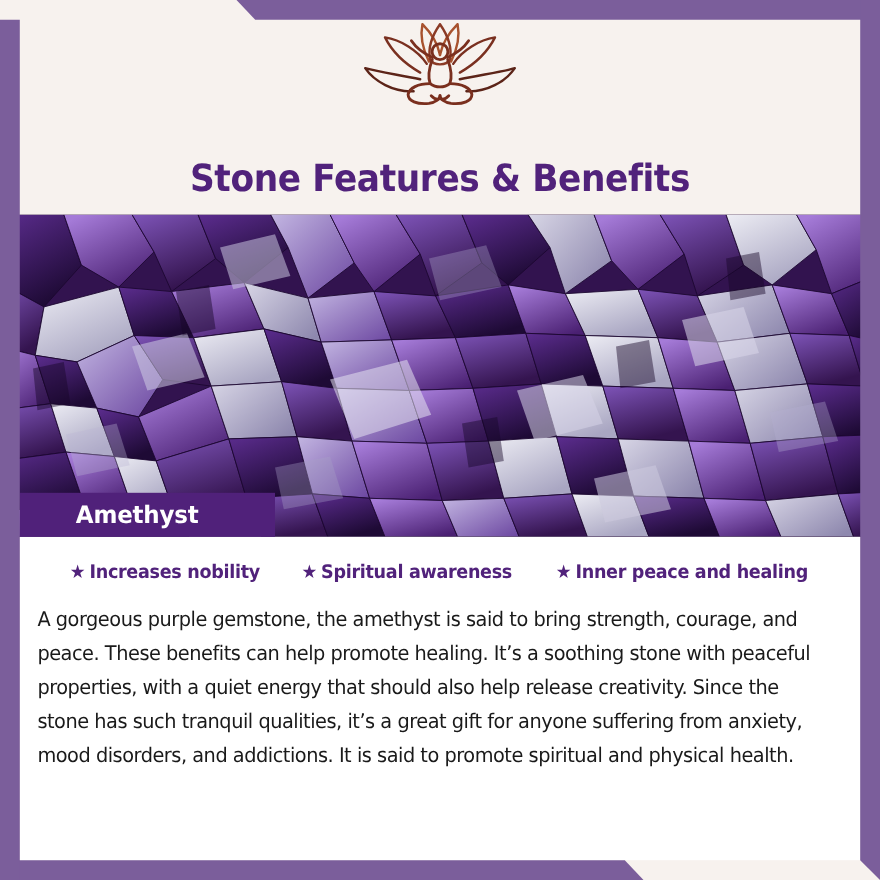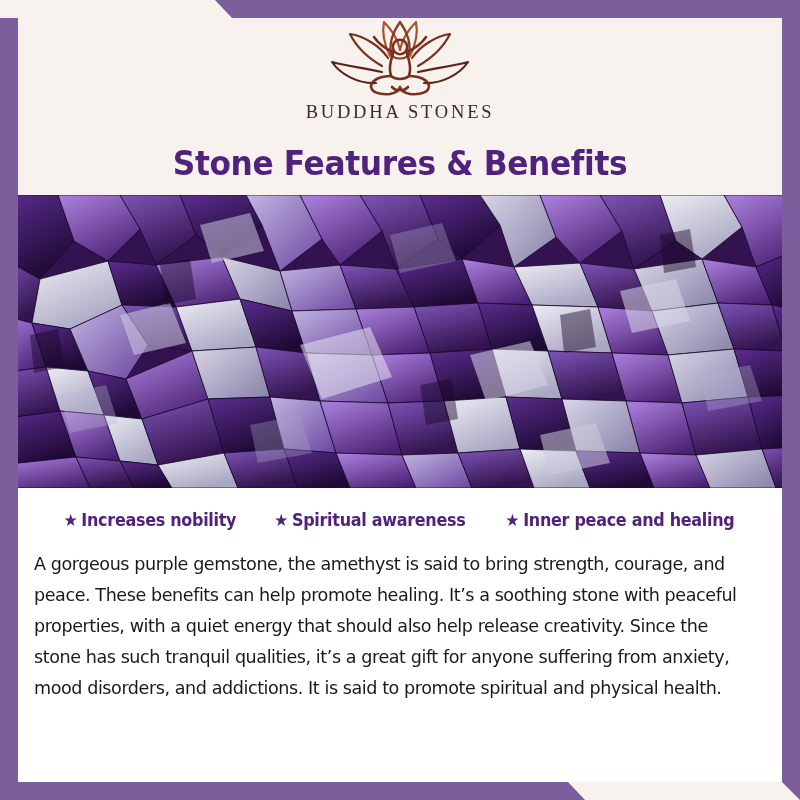--- a/index.html
+++ b/index.html
@@ -202,21 +202,20 @@
 
           <path d="M69 38 C66 46 65 54 67 60 C72 64 80 64 85 60 C87 54 86 46 83 38"></path>
 
           <path d="M67 60 C56 60 48 64 47 70 C47 76 55 79 66 78 C72 77 76 74 76 71"></path>
           <path d="M85 60 C96 60 104 64 105 70 C105 76 97 79 86 78 C80 77 76 74 76 71"></path>
 
           <path d="M68 71 C71 74 74 75 76 73"></path>
           <path d="M84 71 C81 74 78 75 76 73"></path>
         </g>
       </svg>
-      <div class="logo-wordmark">BUDDHA STONES</div>
     </div>
 
     <div class="page-title">Stone Features &amp; Benefits</div>
   </div>
 
   <div class="stone-photo">
     <svg viewBox="0 0 800 293" preserveAspectRatio="none">
       <defs>
         <linearGradient id="gA" x1="0" y1="0" x2="0.4" y2="1">
           <stop offset="0" stop-color="#7E54B8"></stop>
@@ -357,20 +356,23 @@
       <g opacity="0.45" fill="#170627">
         <polygon points="160,70 190,64 196,104 166,110"></polygon>
         <polygon points="420,190 452,184 458,224 426,230"></polygon>
         <polygon points="660,40 690,34 696,72 664,78"></polygon>
         <polygon points="30,140 58,134 64,172 34,178"></polygon>
         <polygon points="560,120 590,114 596,152 564,158"></polygon>
       </g>
     </svg>
   </div>
 
+  <div class="stone-name-banner">
+    <span class="stone-name-text">Amethyst</span>
+  </div>
 
   <div class="content">
 
     <div class="benefit-row">
       <div class="benefit-item">
         <span class="star-icon">★</span>
         <span>Increases nobility</span>
       </div>
       <div class="benefit-item">
         <span class="star-icon">★</span>

